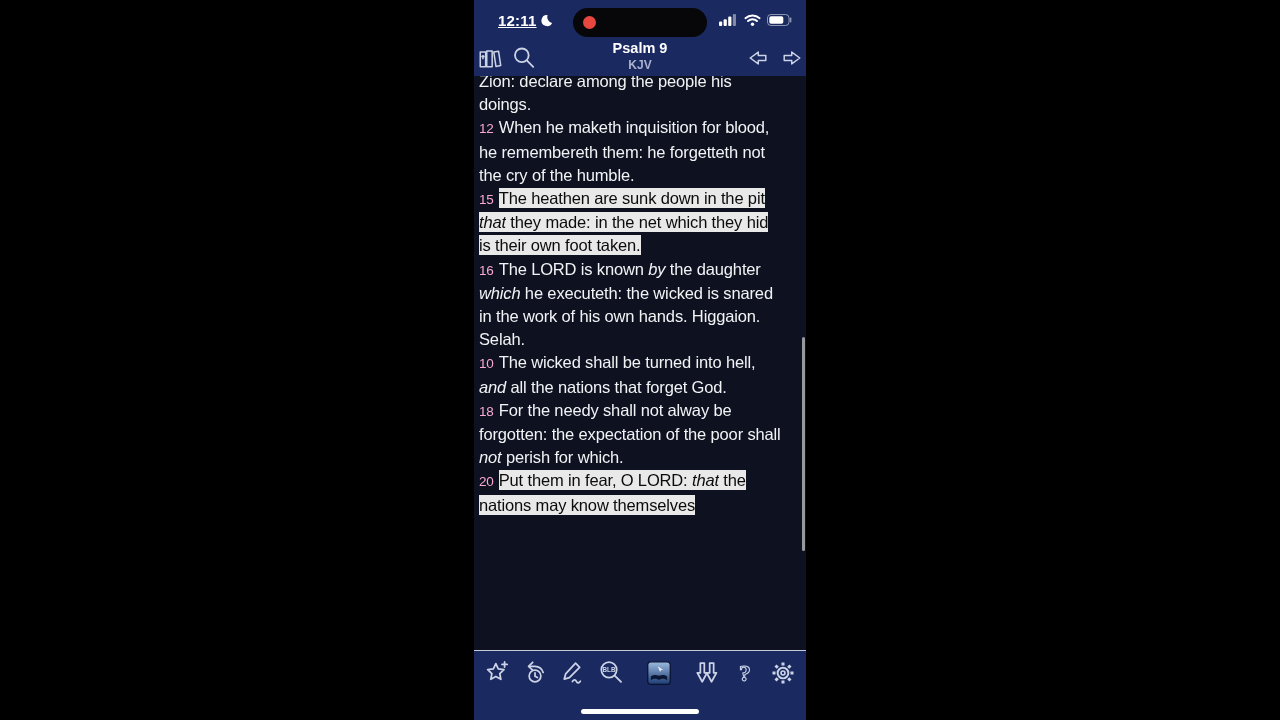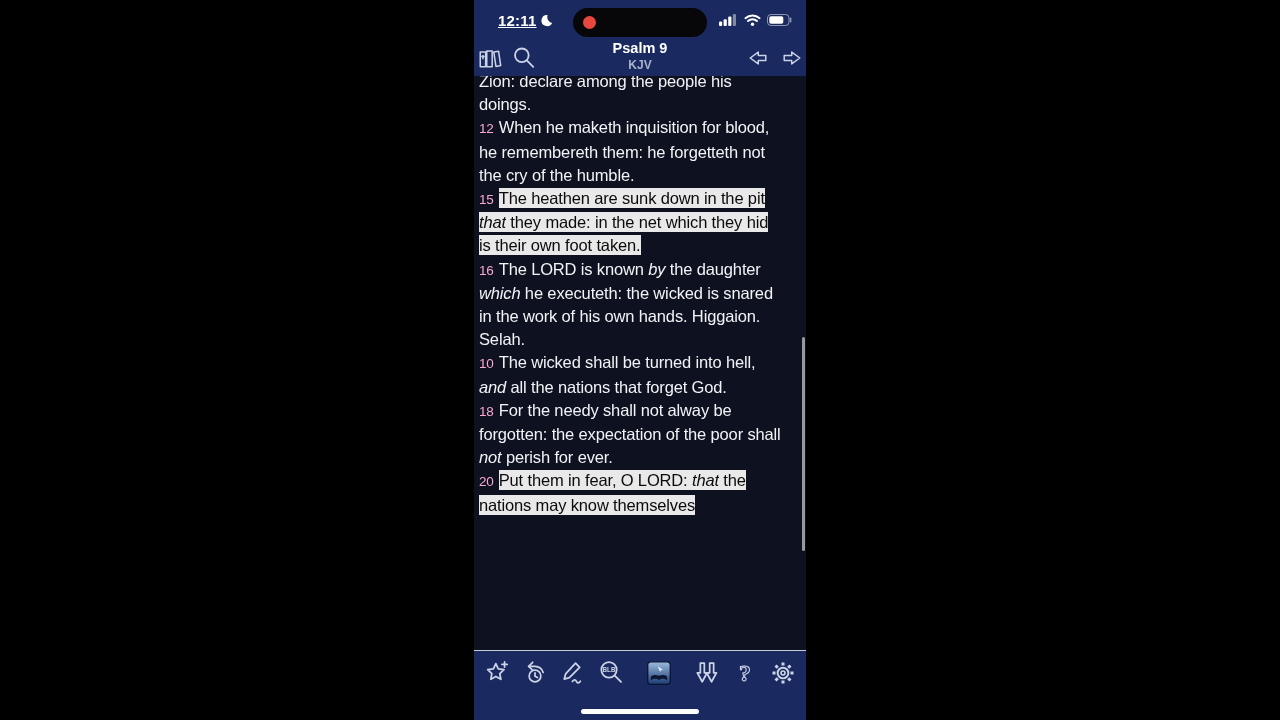--- a/index.html
+++ b/index.html
@@ -124,21 +124,21 @@
     </div>
   </div>
 
   <div class="content">
     <div class="verses">
         <div class="verse"><span class="">Zion: declare among the people his doings.</span></div>
         <div class="verse"><span class="vnum">12</span><span class="">When he maketh inquisition for blood, he remembereth them: he forgetteth not the cry of the humble.</span></div>
         <div class="verse"><span class="vnum">15</span><span class="hl">The heathen are sunk down in the pit </span><span class="hl it">that</span><span class="hl"> they made: in the net which they hid is their own foot taken.</span></div>
         <div class="verse"><span class="vnum">16</span><span class="">The LORD is known </span><span class=" it">by</span><span class=""> the daughter </span><span class=" it">which</span><span class=""> he executeth: the wicked is snared in the work of his own hands. Higgaion. Selah.</span></div>
         <div class="verse"><span class="vnum">10</span><span class="">The wicked shall be turned into hell, </span><span class=" it">and</span><span class=""> all the nations that forget God.</span></div>
-        <div class="verse"><span class="vnum">18</span><span class="">For the needy shall not alway be forgotten: the expectation of the poor shall </span><span class=" it">not</span><span class=""> perish for ever.</span></div>
+        <div class="verse"><span class="vnum">18</span><span class="">For the needy shall not alway be forgotten: the expectation of the poor shall </span><span class=" it">not</span><span class=""> perish for which.</span></div>
         <div class="verse"><span class="vnum">20</span><span class="hl">Put them in fear, O LORD: </span><span class="hl it">that</span><span class="hl"> the nations may know themselves </span></div>
       </div>
     <div class="scrollbar"></div>
   </div>
 
   <div class="toolbar">
     <div class="tb-group">
         <span class="tb-icon">
           <svg width="28" height="28" viewBox="0 0 24 24">
             <g stroke="#ccd3e6" stroke-width="1.5" fill="none" stroke-linejoin="round">

